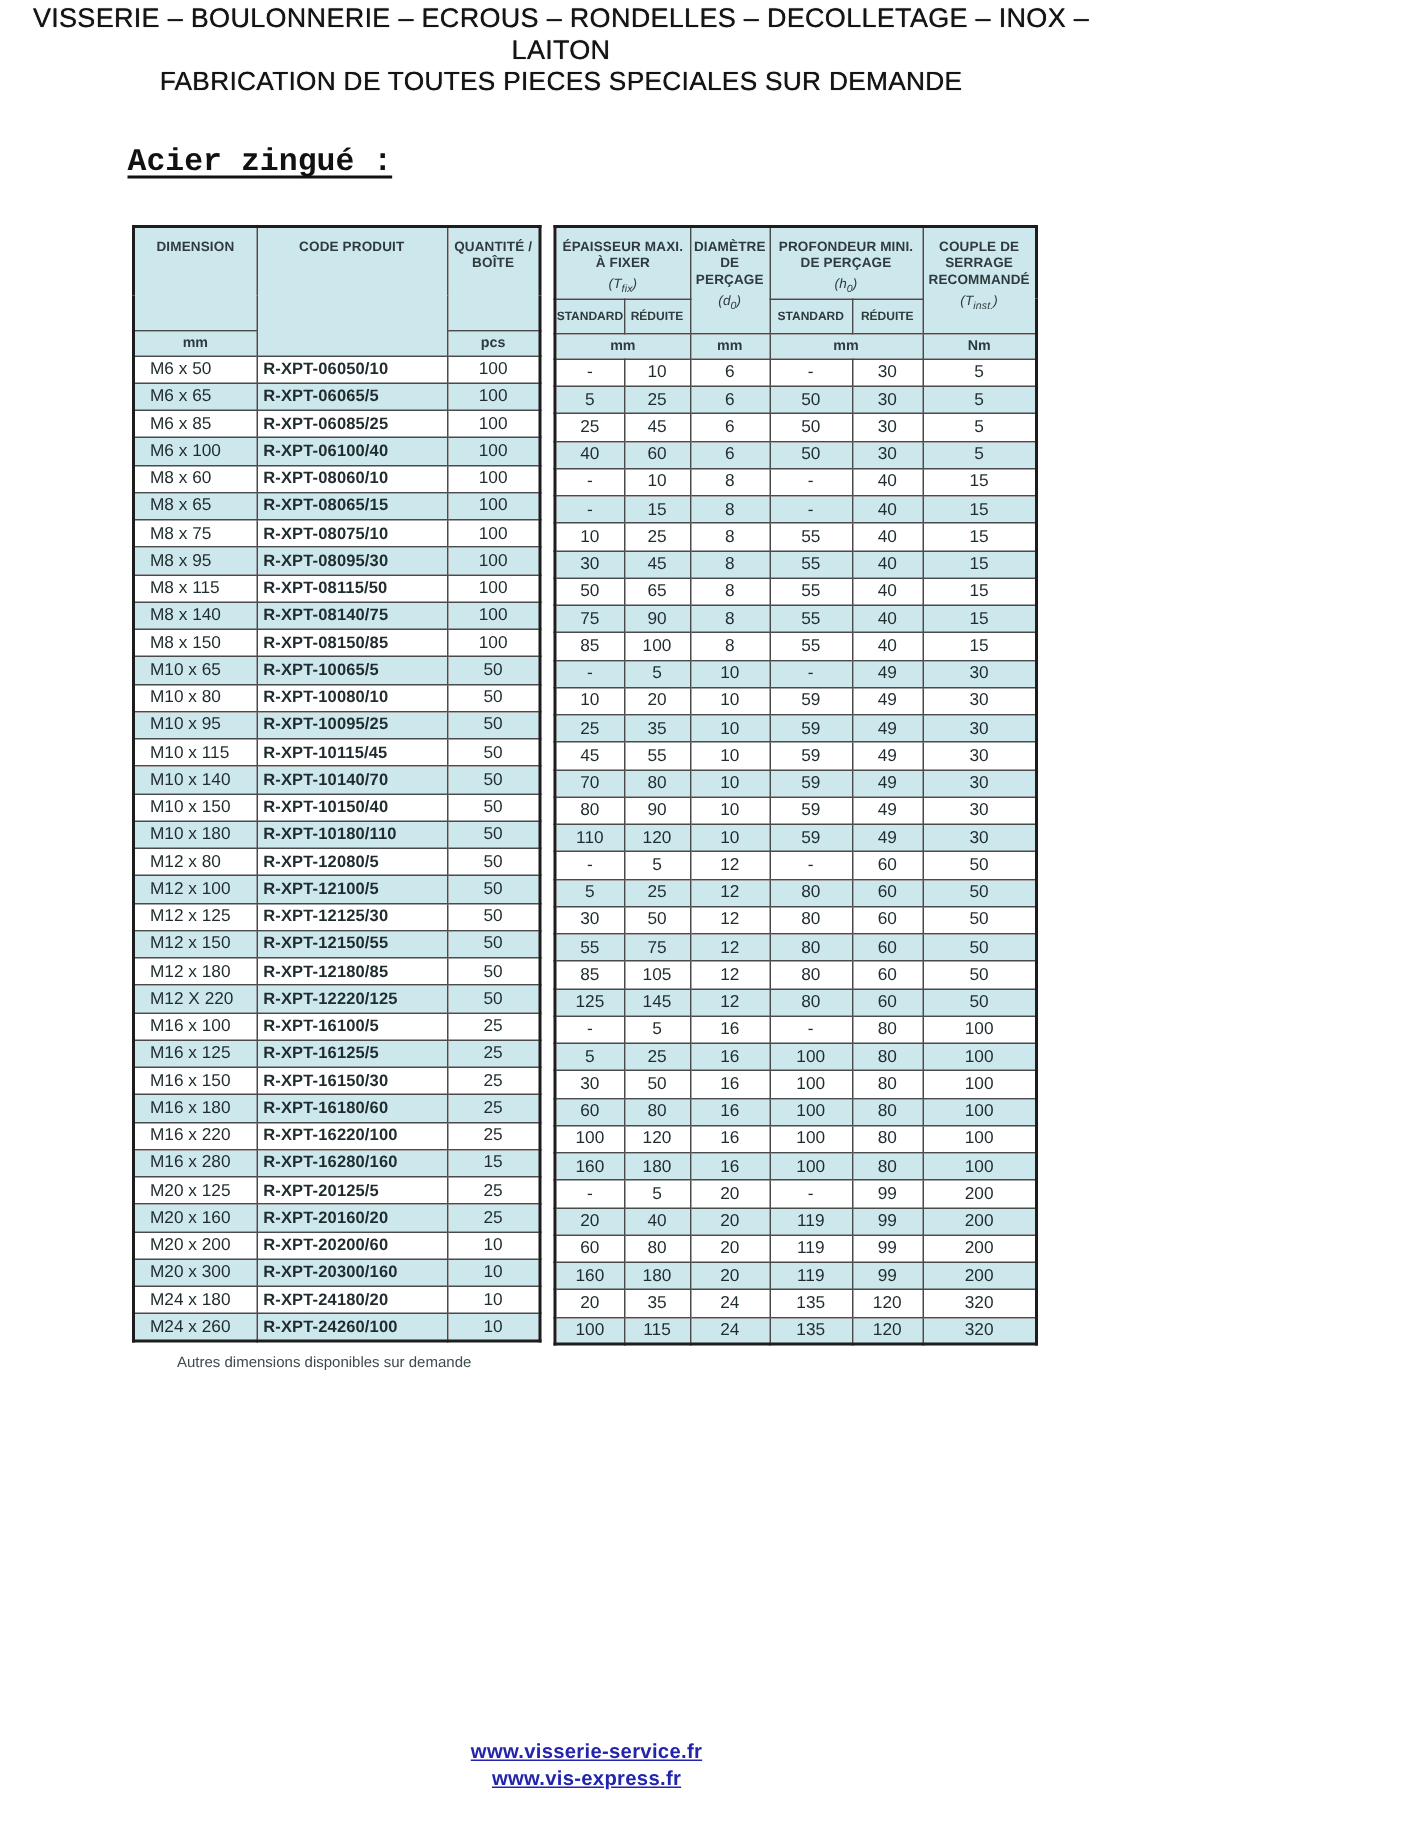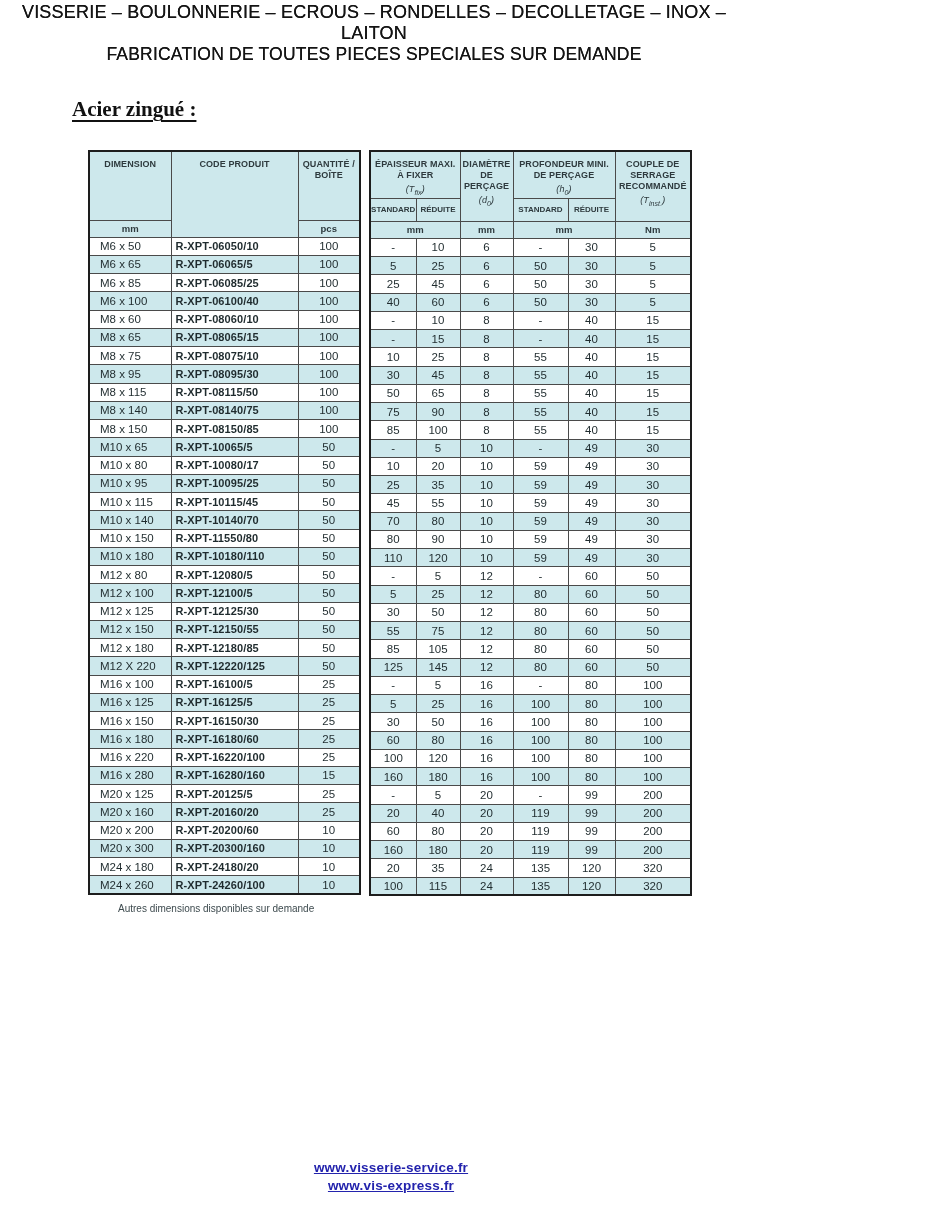--- a/index.html
+++ b/index.html
@@ -7,22 +7,22 @@
   .page {
     position:relative; width:748px; height:1214px; background:#fff;
     font-family:"Liberation Sans", sans-serif; color:#222; overflow:hidden;
   }
   
   .doc-title { position:absolute; top:2px; left:0; width:100%; text-align:center;
     font-size:18px; line-height:21px; color:#141414; letter-spacing:0.2px;
     text-shadow:0 0 0.5px #141414; }
   .doc-title .l2 { font-size:17.5px; }
   
-  .section-title { position:absolute; top:97px; left:72px;
-    font-family:Liberation Serif, serif; font-weight:bold; font-size:21px; color:#111;
+  .section-title { position:absolute; top:97px; left:85px;
+    font-family:Liberation Mono, monospace; font-weight:bold; font-size:21px; color:#111;
     text-decoration:underline; text-underline-offset:4px; }
   
   .table-wrap { position:absolute; top:150px; left:88px; display:flex; gap:8px; align-items:flex-start; }
   table { border-collapse:collapse; table-layout:fixed; border:2px solid #1d1d1d; }
   th, td { border:1px solid #4a4a4a; overflow:hidden; white-space:nowrap; }
   th { background:var(--cell-fill); font-weight:bold; color:#2e3a3e;margin-left:16px; }
   .hdr-main { font-size:9px; line-height:11px; vertical-align:top; padding-top:7px; white-space:normal; letter-spacing:0.1px; }
   .hdr-sub  { font-size:8px;  line-height:10px; text-align:center; vertical-align:middle; }
   .hdr-unit { font-size:9.5px; font-weight:bold; text-align:center; vertical-align:middle; }
   .sym { font-style:italic; font-weight:normal; font-size:9px; margin-top:3px; }
@@ -127,41 +127,41 @@
             <td class="code">R-XPT-08150/85</td>
             <td class="num">100</td>
           </tr>
           <tr>
             <td class="dim">M10 x 65</td>
             <td class="code">R-XPT-10065/5</td>
             <td class="num">50</td>
           </tr>
           <tr>
             <td class="dim">M10 x 80</td>
-            <td class="code">R-XPT-10080/17</td>
+            <td class="code">R-XPT-10080/10</td>
             <td class="num">50</td>
           </tr>
           <tr>
             <td class="dim">M10 x 95</td>
             <td class="code">R-XPT-10095/25</td>
             <td class="num">50</td>
           </tr>
           <tr>
             <td class="dim">M10 x 115</td>
             <td class="code">R-XPT-10115/45</td>
             <td class="num">50</td>
           </tr>
           <tr>
             <td class="dim">M10 x 140</td>
             <td class="code">R-XPT-10140/70</td>
             <td class="num">50</td>
           </tr>
           <tr>
             <td class="dim">M10 x 150</td>
-            <td class="code">R-XPT-11550/80</td>
+            <td class="code">R-XPT-10150/40</td>
             <td class="num">50</td>
           </tr>
           <tr>
             <td class="dim">M10 x 180</td>
             <td class="code">R-XPT-10180/110</td>
             <td class="num">50</td>
           </tr>
           <tr>
             <td class="dim">M12 x 80</td>
             <td class="code">R-XPT-12080/5</td>

